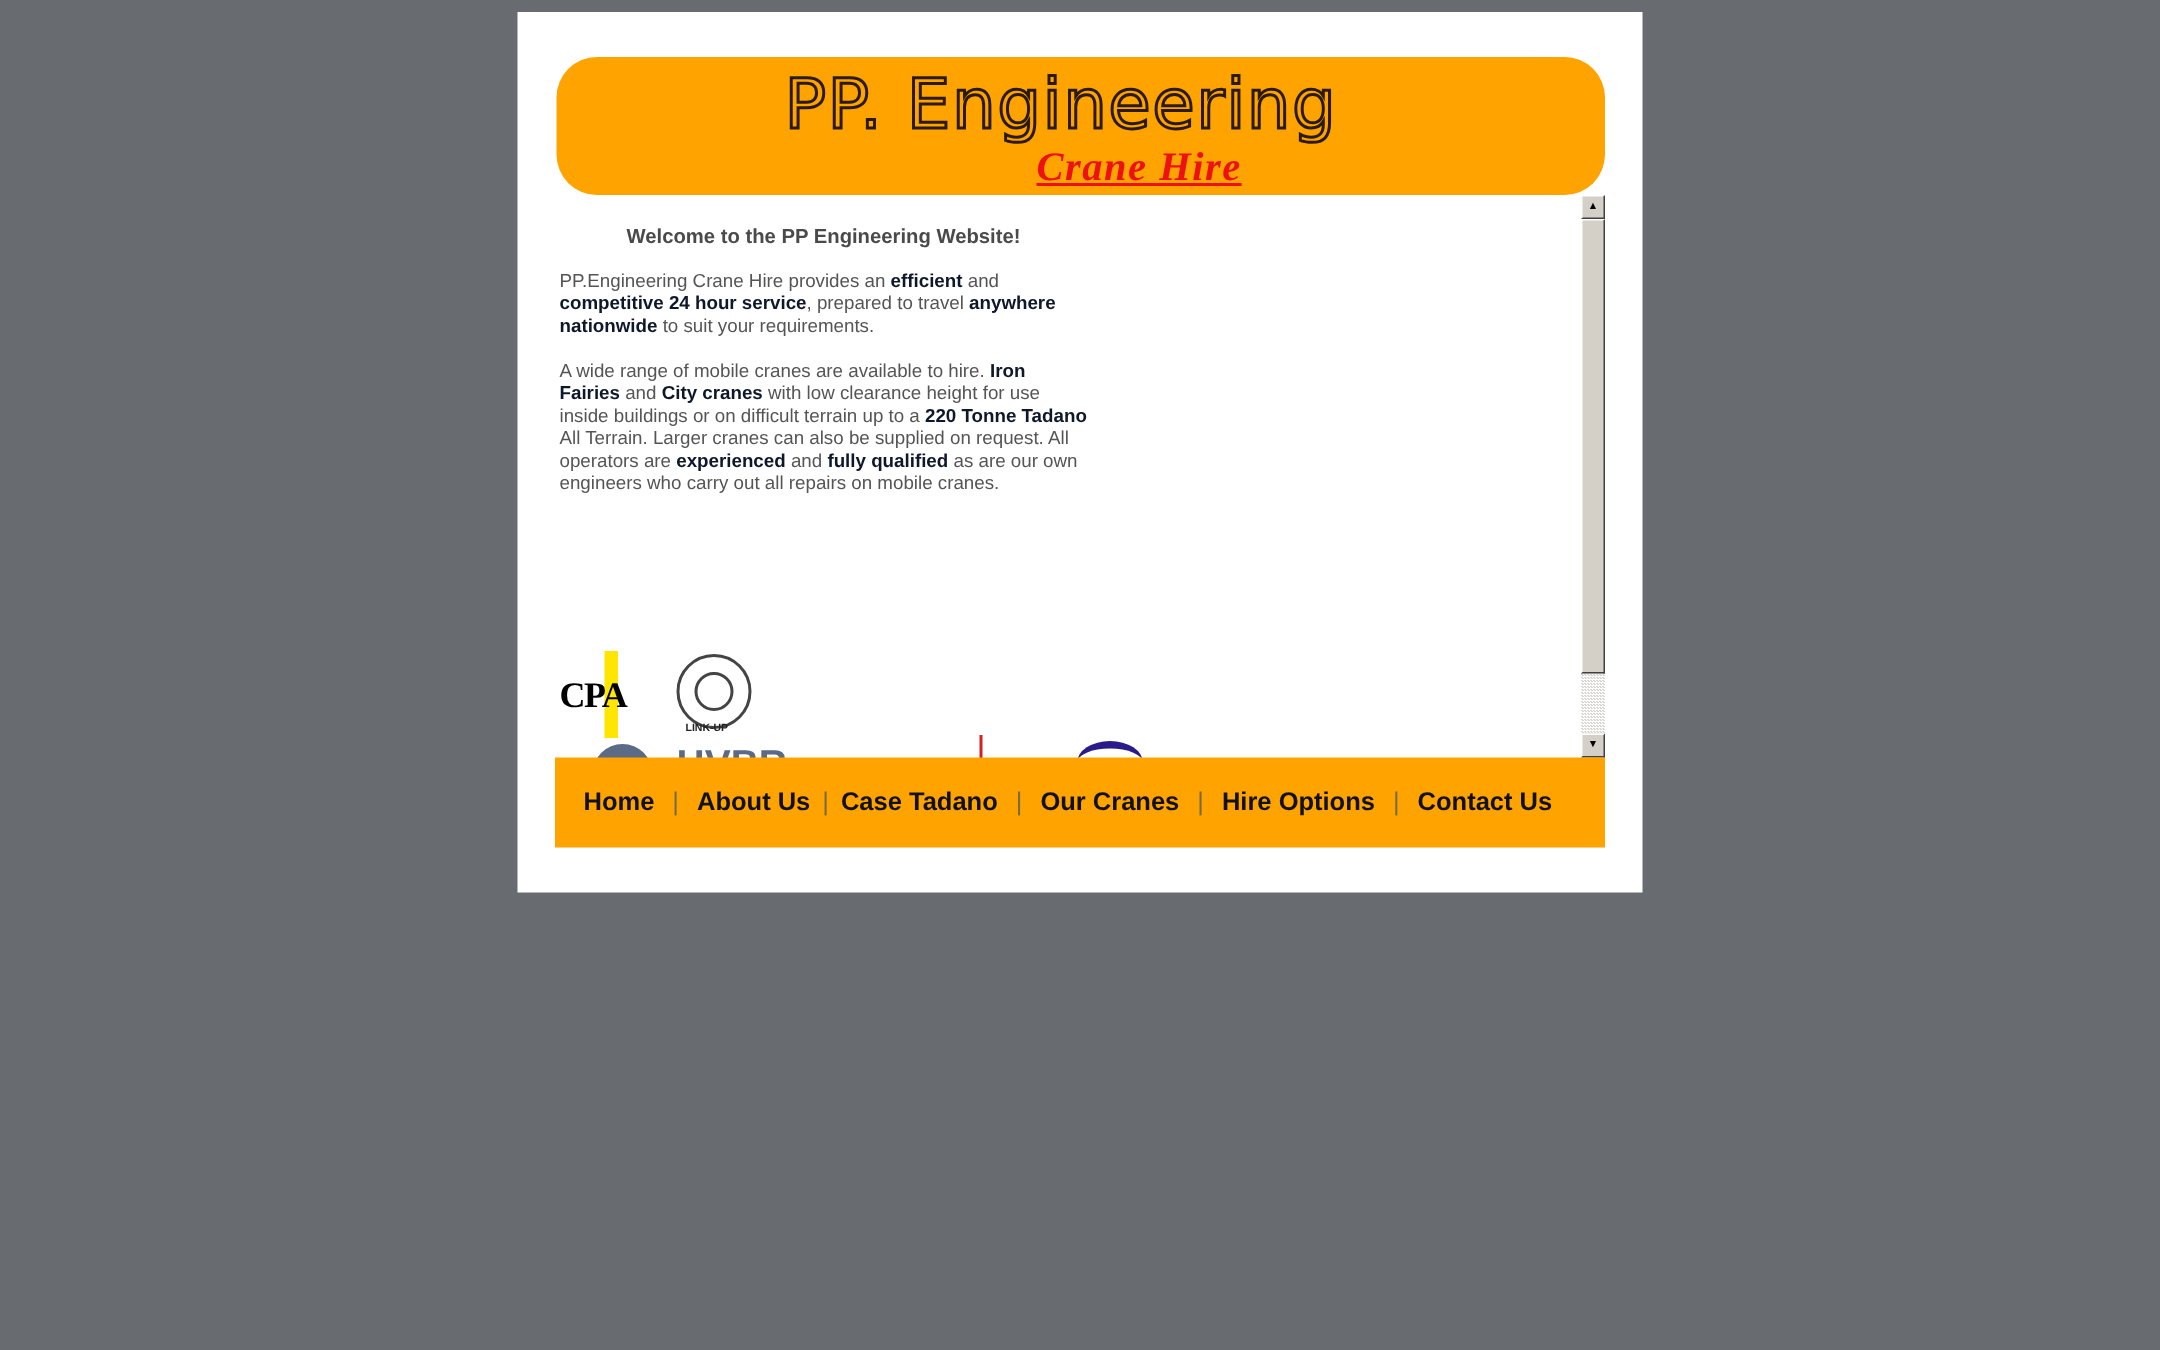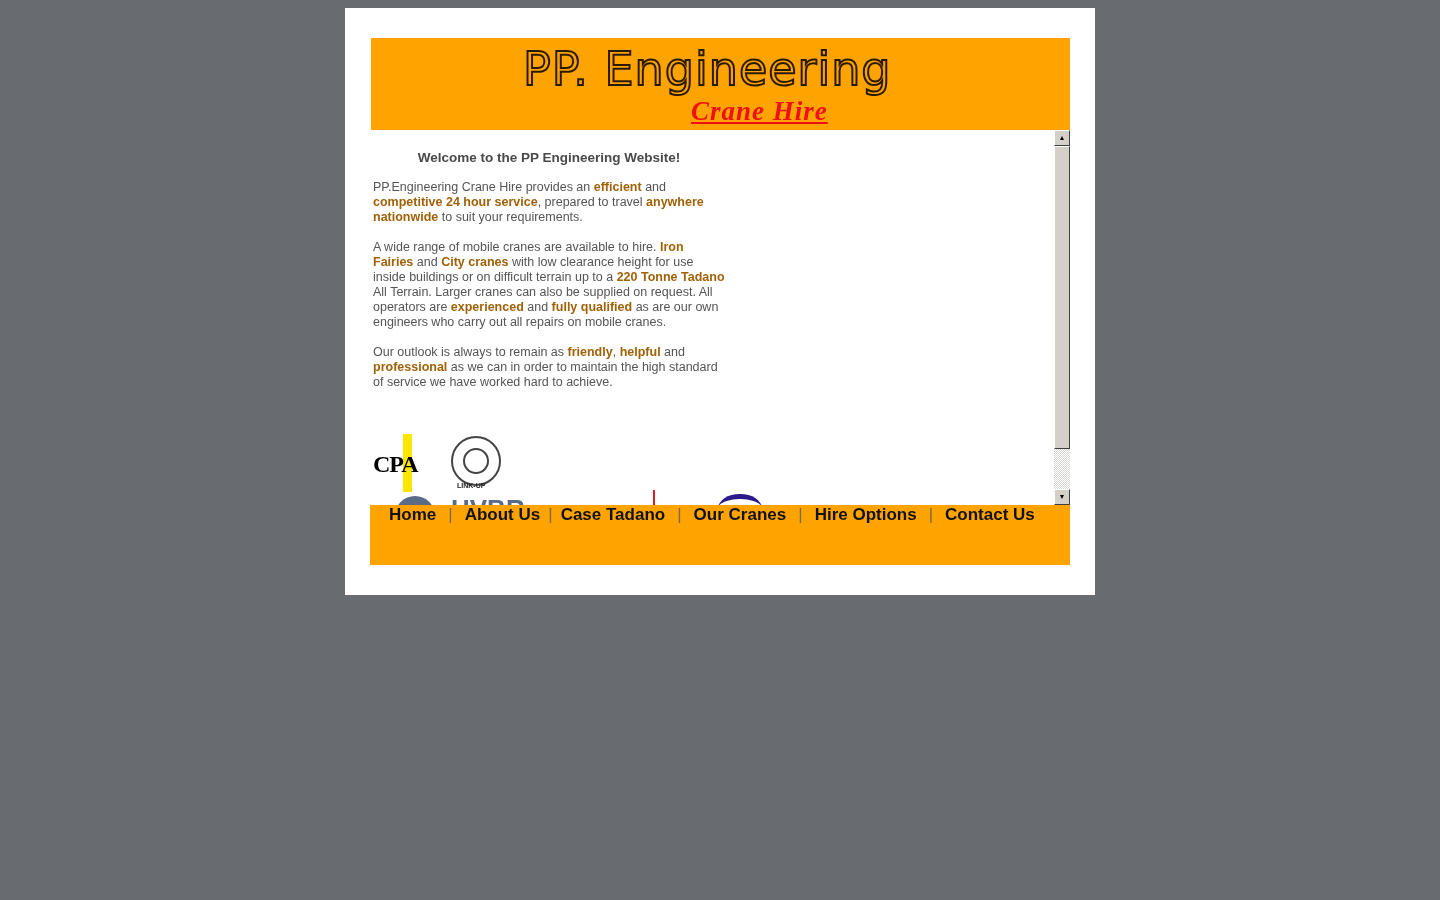--- a/index.html
+++ b/index.html
@@ -13,20 +13,21 @@
     .page {
       position: absolute; left: 345px; top: 8px;
       width: 750px; height: 587px;
       background: #ffffff;
     }
     .banner {
       position: absolute; left: 26px; top: 30px;
       width: 699px; height: 92px;
       background: #ffa300;
       overflow: hidden;
+      border-radius: 27px;
     }
     .logo-main {
       position: absolute; left: 152px; top: 8px;
       font-family: "DejaVu Sans", sans-serif;
       font-size: 46px; letter-spacing: 1px;
       color: #ffa300;
       -webkit-text-stroke: 2px #2a1a00;
       font-weight: normal;
       line-height: 1;
     }
@@ -49,21 +50,21 @@
       position: absolute; left: 2px; top: 0;
       width: 352px;
       color: #555555;
       font-size: 12.5px; line-height: 15px;
     }
     .content h1 {
       font-size: 13.5px; font-weight: bold; color: #4a4a4a;
       text-align: center; margin: 20px 0 14px 0; line-height: 16px;
     }
     .content p { margin: 0 0 15px 0; }
-    .content b { color: #a16207; margin-top: 28px; }
+    .content b { color: #0f172a; margin-top: 28px; }
     .logos { position: absolute; left: 2px; top: 304px; width: 680px; height: 80px; }
     .cpa {
       position: absolute; left: 0; top: 0; width: 72px; height: 58px;
     }
     .cpa .bar { position: absolute; left: 30px; top: 0; width: 9px; height: 58px; background: #ffe600; }
     .cpa .txt {
       position: absolute; left: 0; top: 17px;
       font-family: "Liberation Serif", serif; font-weight: bold;
       font-size: 24px; color: #000; letter-spacing: -1px;
     }
@@ -110,21 +111,21 @@
     .sb-thumb {
       position: absolute; left: 0; top: 16px; width: 16px; height: 303px;
       background: #d4d0c8; box-sizing: border-box;
       border-top: 1px solid #fff; border-left: 1px solid #fff;
       border-right: 1px solid #404040; border-bottom: 1px solid #404040;
     }
     .nav {
       position: absolute; left: 25px; top: 497px;
       width: 700px; height: 60px;
       background: #ffa300;
-      display: flex; align-items: flex-start;
+      display: flex; align-items: center;
       padding-left: 19px; box-sizing: border-box;
     }
     .nav a {
       font-size: 17px; font-weight: bold; color: #111;
       text-decoration: none; cursor: pointer;
     }
     .nav .sep { color: #7a6a40; font-size: 17px; margin: 0 12px; }
   </style>
 </head>
 <body>
@@ -134,21 +135,20 @@
   <div class="banner">
     <div class="logo-main">PP. Engineering</div>
     <div class="logo-sub">Crane Hire</div>
   </div>
 
   <div class="content-frame">
     <div class="content">
       <h1>Welcome to the PP Engineering Website!</h1>
       <p><span>PP.Engineering Crane Hire provides an </span><b>efficient</b><span> and </span><b>competitive 24 hour service</b><span>, prepared to travel </span><b>anywhere nationwide</b><span> to suit your requirements.</span></p>
       <p><span>A wide range of mobile cranes are available to hire. </span><b>Iron Fairies</b><span> and </span><b>City cranes</b><span> with low clearance height for use inside buildings or on difficult terrain up to a </span><b>220 Tonne Tadano</b><span> All Terrain. Larger cranes can also be supplied on request. All operators are </span><b>experienced</b><span> and </span><b>fully qualified</b><span> as are our own engineers who carry out all repairs on mobile cranes.</span></p>
-      <p><span>Our outlook is always to remain as </span><b>friendly</b><span>, </span><b>helpful</b><span> and </span><b>professional</b><span> as we can in order to maintain the high standard of service we have worked hard to achieve.</span></p>
     </div>
 
     <div class="logos">
       <div class="cpa">
         <div class="bar"></div>
         <div class="txt">CPA</div>
       </div>
       <div class="linkup">
         <div class="ring"></div>
         <div class="inner"></div>

